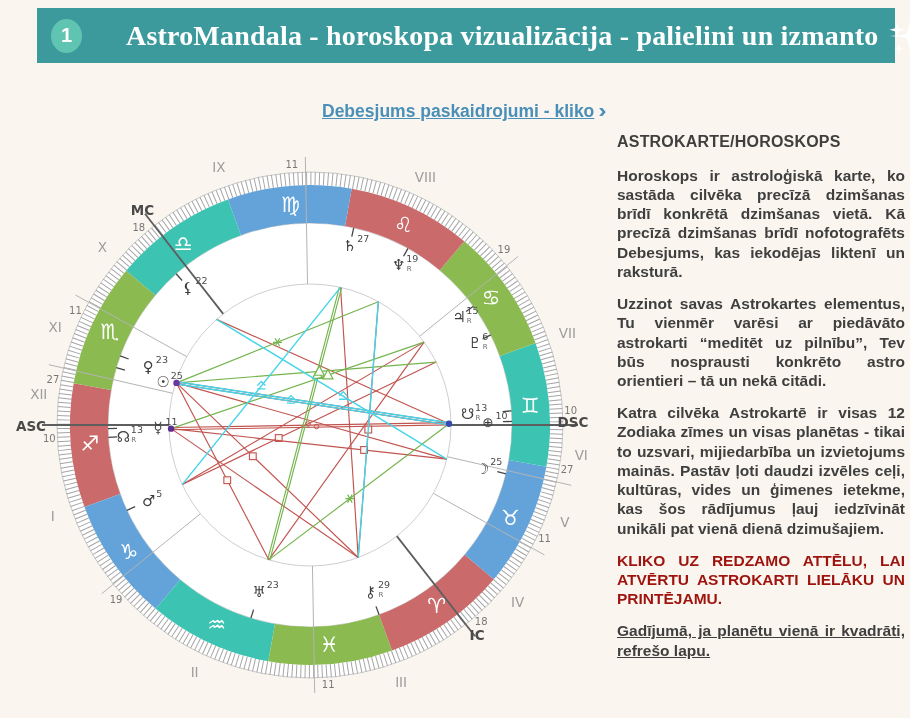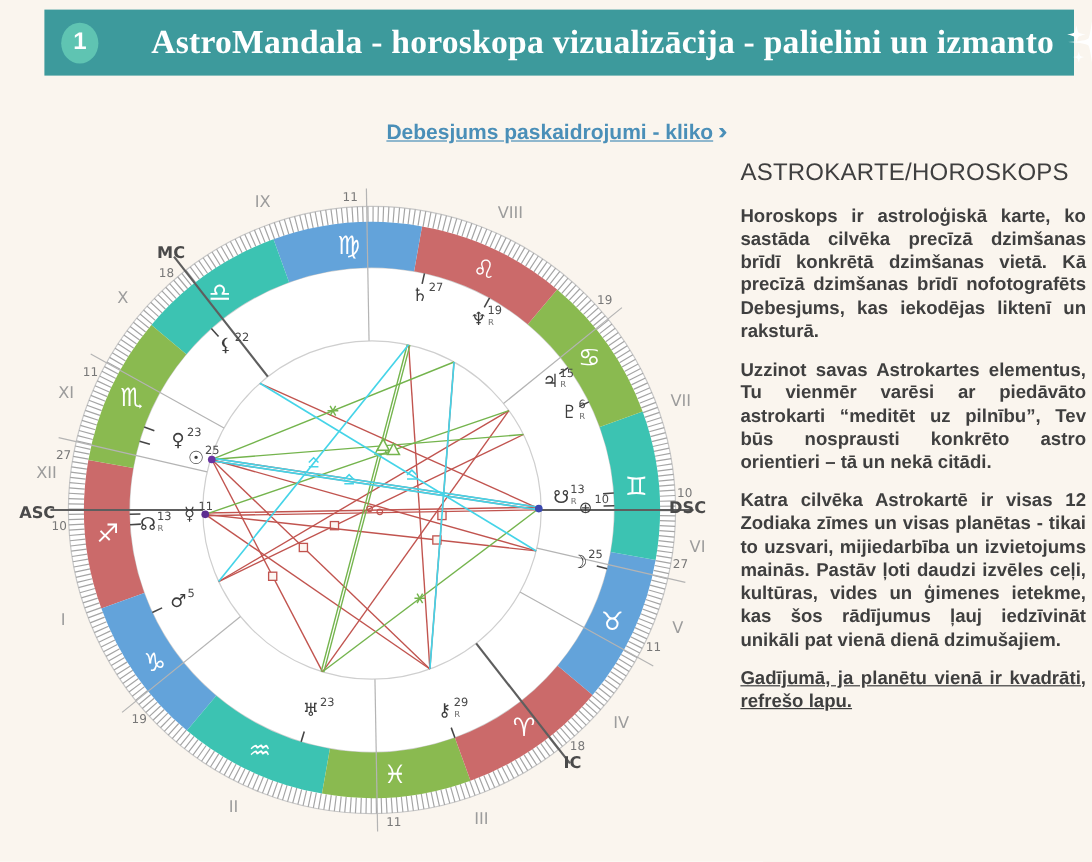--- a/index.html
+++ b/index.html
@@ -12,21 +12,21 @@
   .title{color:#fff;font-family:"Liberation Serif",serif;font-weight:bold;font-size:28px;
          margin:0 0 0 44px;letter-spacing:.2px;white-space:nowrap;flex:1;text-align:right;}
   .sparkle{flex:0 0 auto;margin-left:6px;}
   .toplink{position:absolute;left:322px;top:99px;font-size:17.5px;font-weight:bold;
            color:#4a8fb8;cursor:pointer;white-space:nowrap;}
   .toplink .lbl{text-decoration:underline;}
   .toplink .chev{font-size:20px;margin-left:5px;text-decoration:none;display:inline-block;transform:scaleX(1.25);}
   #chart{position:absolute;left:0;top:138px;width:620px;height:582px;cursor:pointer;}
   .panel{position:absolute;left:617px;top:132px;width:288px;color:#3f3f3f;font-size:15.5px;
          line-height:1.24;text-align:justify;}
-  .panel h2{font-size:20px;font-weight:normal;margin:0 0 14px;letter-spacing:.2px;}
+  .panel h2{font-size:16px;font-weight:bold;margin:0 0 14px;letter-spacing:.2px;}
   .panel p{margin:0 0 13px;font-weight:bold;}
   .panel .mandala{margin:6px 0 2px;}
   .panel .cta{color:#9e130e;font-weight:bold;margin:0 0 13px;}
   .panel .note{text-decoration:underline;margin:0;}
 </style>
 </head>
 <body>
 
 <div class="page">
 
@@ -217,16 +217,17 @@
         <text x="406.72016050507966" y="132.94459359349057" font-size="7" fill="#6d6d6d" text-anchor="start" font-family="&quot;DejaVu Sans&quot;, sans-serif">R</text>
         <text x="349.8248889646109" y="112.86153468993226" font-size="15" fill="#3d3d3d" text-anchor="middle" font-family="&quot;DejaVu Sans&quot;, sans-serif" font-weight="normal">♄</text>
         <text x="357.3248889646109" y="104.36153468993226" font-size="9.5" fill="#4a4a4a" text-anchor="start" font-family="&quot;DejaVu Sans&quot;, sans-serif">27</text>
       </svg></div>
 
   <aside class="panel">
     <h2>ASTROKARTE/HOROSKOPS</h2>
     <p>Horoskops ir astroloģiskā karte, ko sastāda cilvēka precīzā dzimšanas brīdī konkrētā dzimšanas vietā. Kā precīzā dzimšanas brīdī nofotografēts Debesjums, kas iekodējas liktenī un raksturā.</p>
     <p>Uzzinot savas Astrokartes elementus, Tu vienmēr varēsi ar piedāvāto astrokarti “meditēt uz pilnību”, Tev būs nosprausti konkrēto astro orientieri – tā un nekā citādi.</p>
     <p>Katra cilvēka Astrokartē ir visas 12 Zodiaka zīmes un visas planētas - tikai to uzsvari, mijiedarbība un izvietojums mainās. Pastāv ļoti daudzi izvēles ceļi, kultūras, vides un ģimenes ietekme, kas šos rādījumus ļauj iedzīvināt unikāli pat vienā dienā dzimušajiem.</p>
+    <p class="cta">KLIKO UZ REDZAMO ATTĒLU, LAI ATVĒRTU ASTROKARTI LIELĀKU UN PRINTĒJAMU.</p>
     <p class="note">Gadījumā, ja planētu vienā ir kvadrāti, refrešo lapu.</p>
   </aside>
 
 </div>
 
 </body></html>

